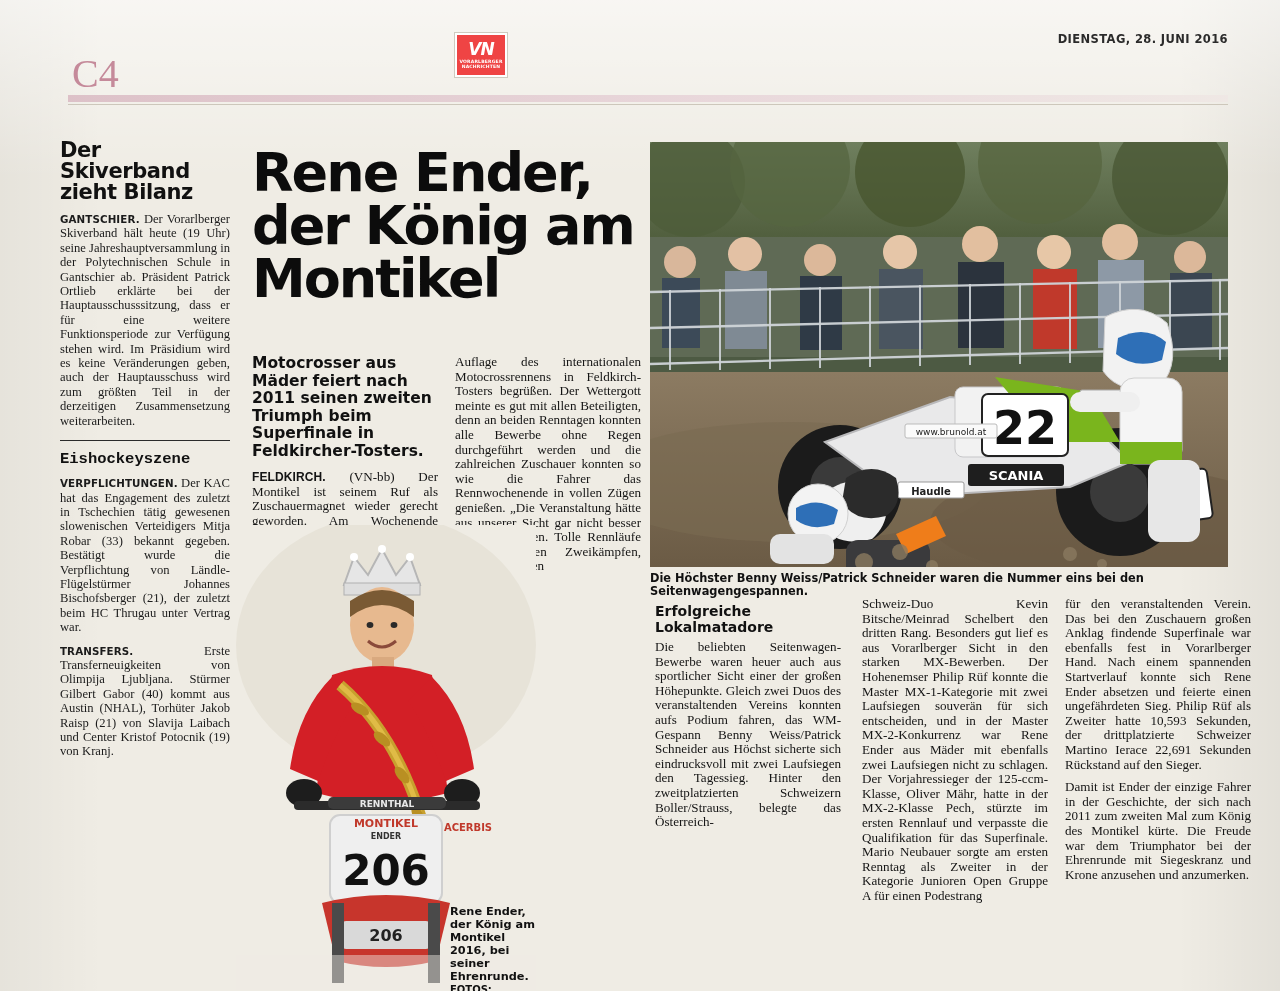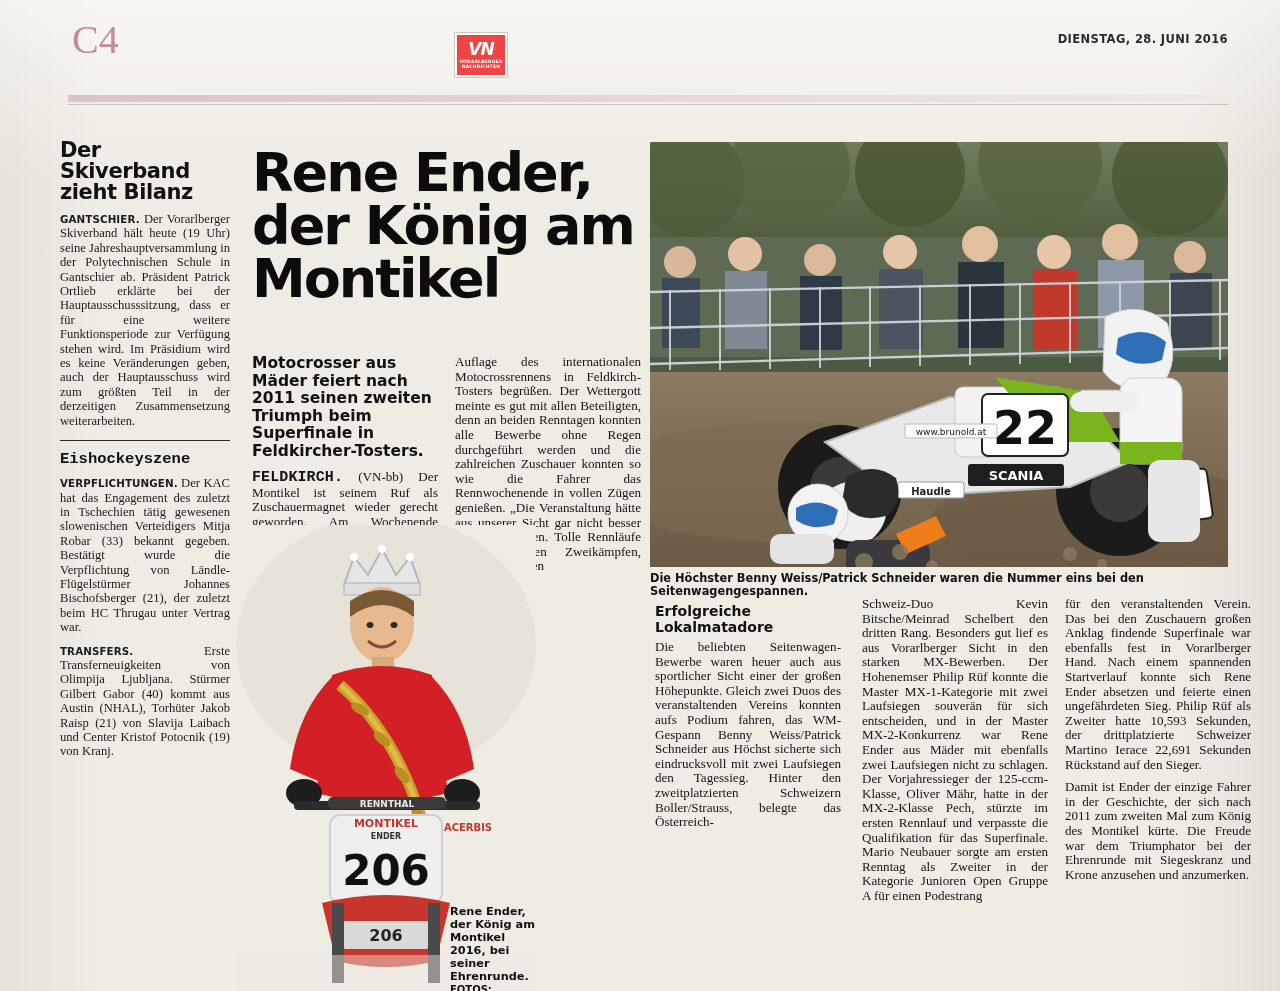--- a/index.html
+++ b/index.html
@@ -16,21 +16,21 @@
     background:
       linear-gradient(180deg, rgba(255,255,255,0.55) 0%, rgba(255,255,255,0) 18%),
       linear-gradient(90deg, rgba(0,0,0,0.04) 0%, rgba(0,0,0,0) 8%, rgba(0,0,0,0) 92%, rgba(0,0,0,0.05) 100%),
       #efece4;
   }
   .page{position:absolute;inset:0;}
 
   
   .masthead{position:absolute;left:0;top:0;width:1280px;height:92px;}
   .section-letter{
-    position:absolute;left:72px;top:16px;
+    position:absolute;left:72px;top:50px;
     font-family:"Liberation Serif", serif;
     font-size:40px;color:#c58a9a;font-weight:400;letter-spacing:0px;
   }
   .section-title{
     position:absolute;left:135px;top:30px;
     font-family:"DejaVu Sans", sans-serif;
     font-weight:bold;font-style:italic;
     font-size:38px;color:#3a3a3a;letter-spacing:-0.5px;
   }
   .vn-logo{
@@ -107,21 +107,21 @@
     font-size:11.4px;line-height:13px;color:#111;
   }
 
   
   .col{position:absolute;width:186px;}
   .col p{
     margin:0 0 8px 0;
     font-size:13.1px;line-height:14.6px;color:#141414;
     text-align:justify;hyphens:auto;
   }
-  .col .lead{font-family:Liberation Mono, monospace;font-weight:bold;font-size:15px;letter-spacing:.1px;}
+  .col .lead{font-family:Liberation Sans, sans-serif;font-weight:bold;font-size:12px;letter-spacing:.1px;}
   .col h3{
     margin:6px 0 5px 0;
     font-family:"DejaVu Sans", sans-serif;font-weight:bold;font-size:14px;color:#111;
   }
   #col1{left:252px;top:470px;}
   #col2{left:455px;top:355px;}
   #col3{left:655px;top:597px;}
   #col4{left:862px;top:597px;}
   #col5{left:1065px;top:597px;}
 

